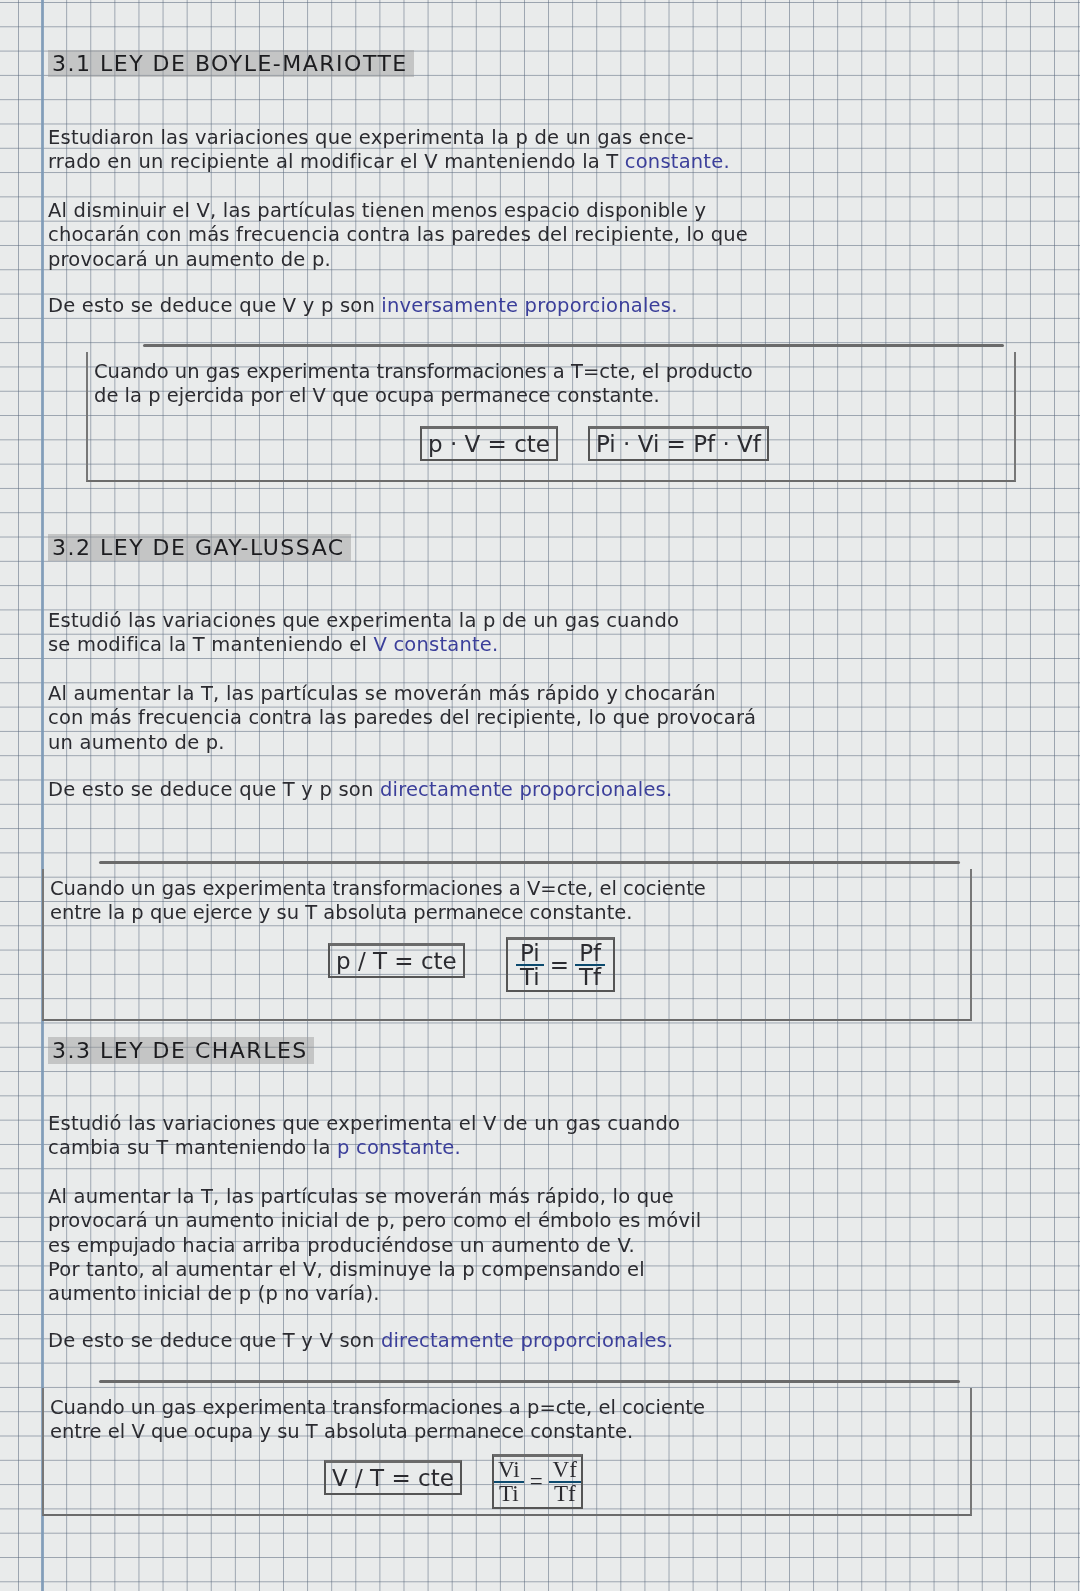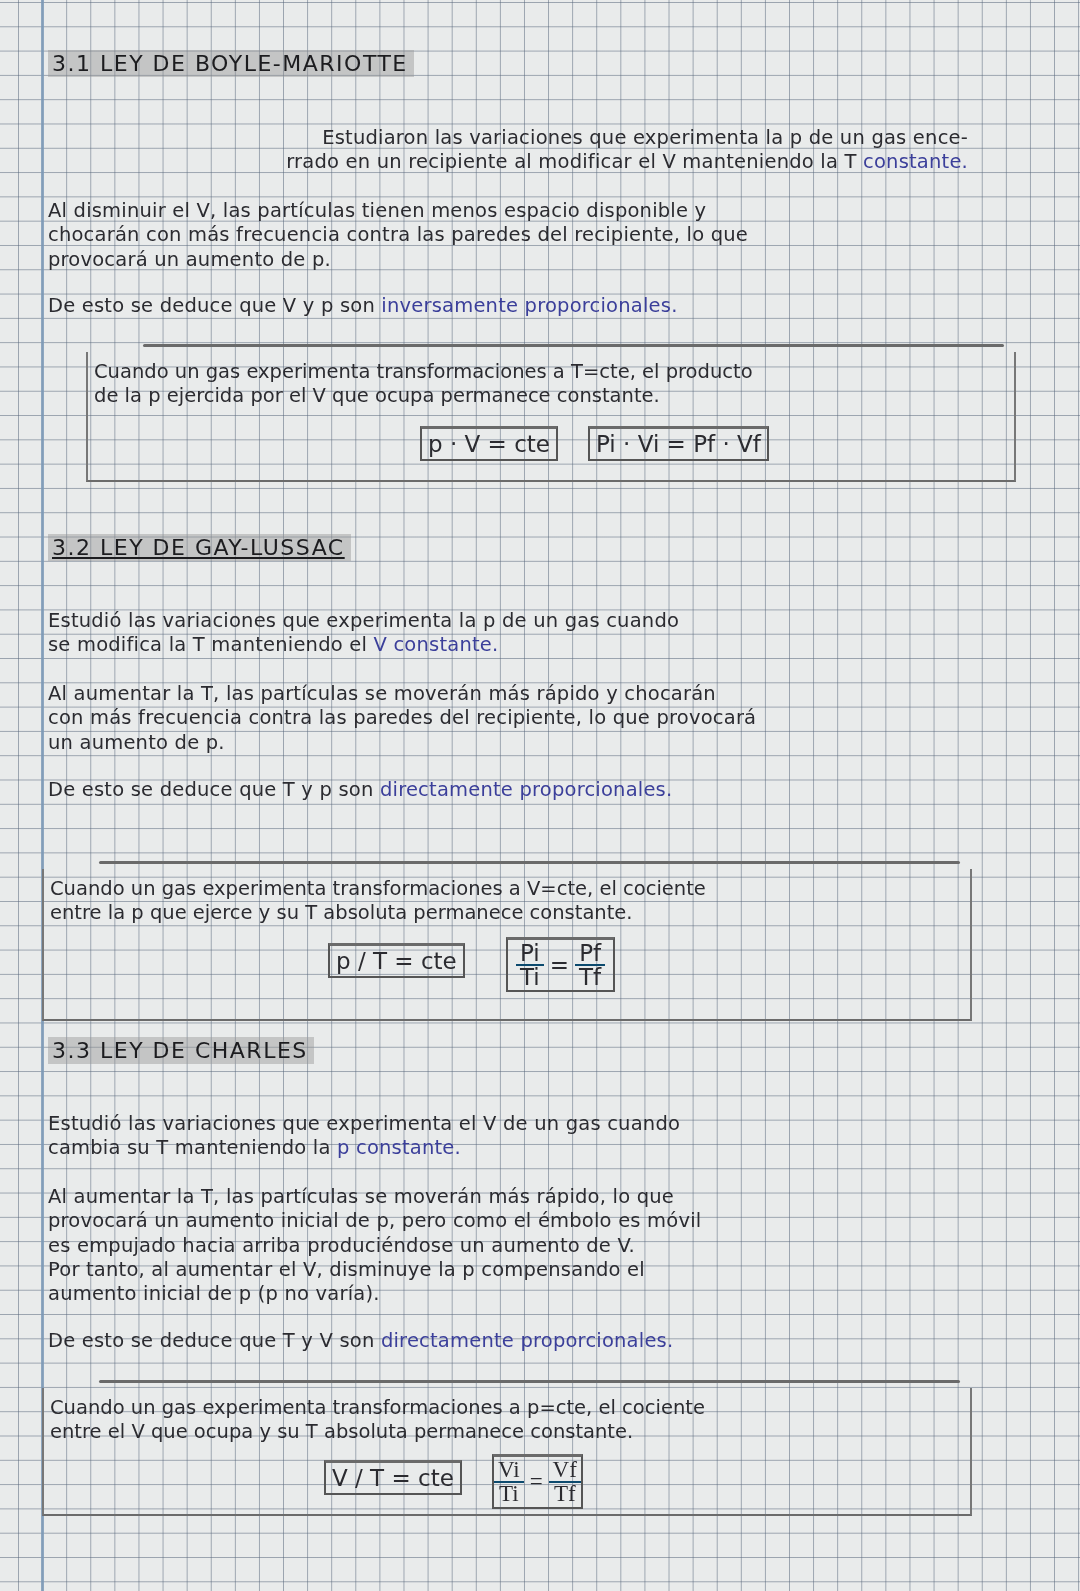--- a/index.html
+++ b/index.html
@@ -56,21 +56,21 @@
 </style>
 </head>
 <body>
 
 <div class="margin-line"></div>
 
 <div class="page">
 
   <div class="heading" style="top:50px;">3.1 LEY DE BOYLE-MARIOTTE</div>
 
-  <div class="para" style="top:126px;text-align:right;">
+  <div class="para" style="top:126px;">
     <div>Estudiaron las variaciones que experimenta la p de un gas ence-</div>
     <div><span>rrado en un recipiente al modificar el V manteniendo la T </span><span class="blue">constante.</span></div>
   </div>
 
   <div class="para" style="top:199px;">
     <div>Al disminuir el V, las partículas tienen menos espacio disponible y</div>
     <div>chocarán con más frecuencia contra las paredes del recipiente, lo que</div>
     <div>provocará un aumento de p.</div>
   </div>
 
@@ -81,21 +81,21 @@
   <div class="box" style="top:352px; height:128px;margin-left:44px;">
     <div class="box-top"></div>
     <div class="text">
       <div>Cuando un gas experimenta transformaciones a T=cte, el producto</div>
       <div>de la p ejercida por el V que ocupa permanece constante.</div>
     </div>
     <div class="formula top-line" style="left:332px; top:74px;">p · V = cte</div>
     <div class="formula top-line" style="left:500px; top:74px;">Pi · Vi = Pf · Vf</div>
   </div>
 
-  <div class="heading" style="top:534px;text-decoration:underline;">3.2 LEY DE GAY-LUSSAC</div>
+  <div class="heading" style="top:534px;">3.2 LEY DE GAY-LUSSAC</div>
 
   <div class="para" style="top:609px;">
     <div>Estudió las variaciones que experimenta la p de un gas cuando</div>
     <div><span>se modifica la T manteniendo el </span><span class="blue">V constante.</span></div>
   </div>
 
   <div class="para" style="top:682px;">
     <div>Al aumentar la T, las partículas se moverán más rápido y chocarán</div>
     <div>con más frecuencia contra las paredes del recipiente, lo que provocará</div>
     <div>un aumento de p.</div>

